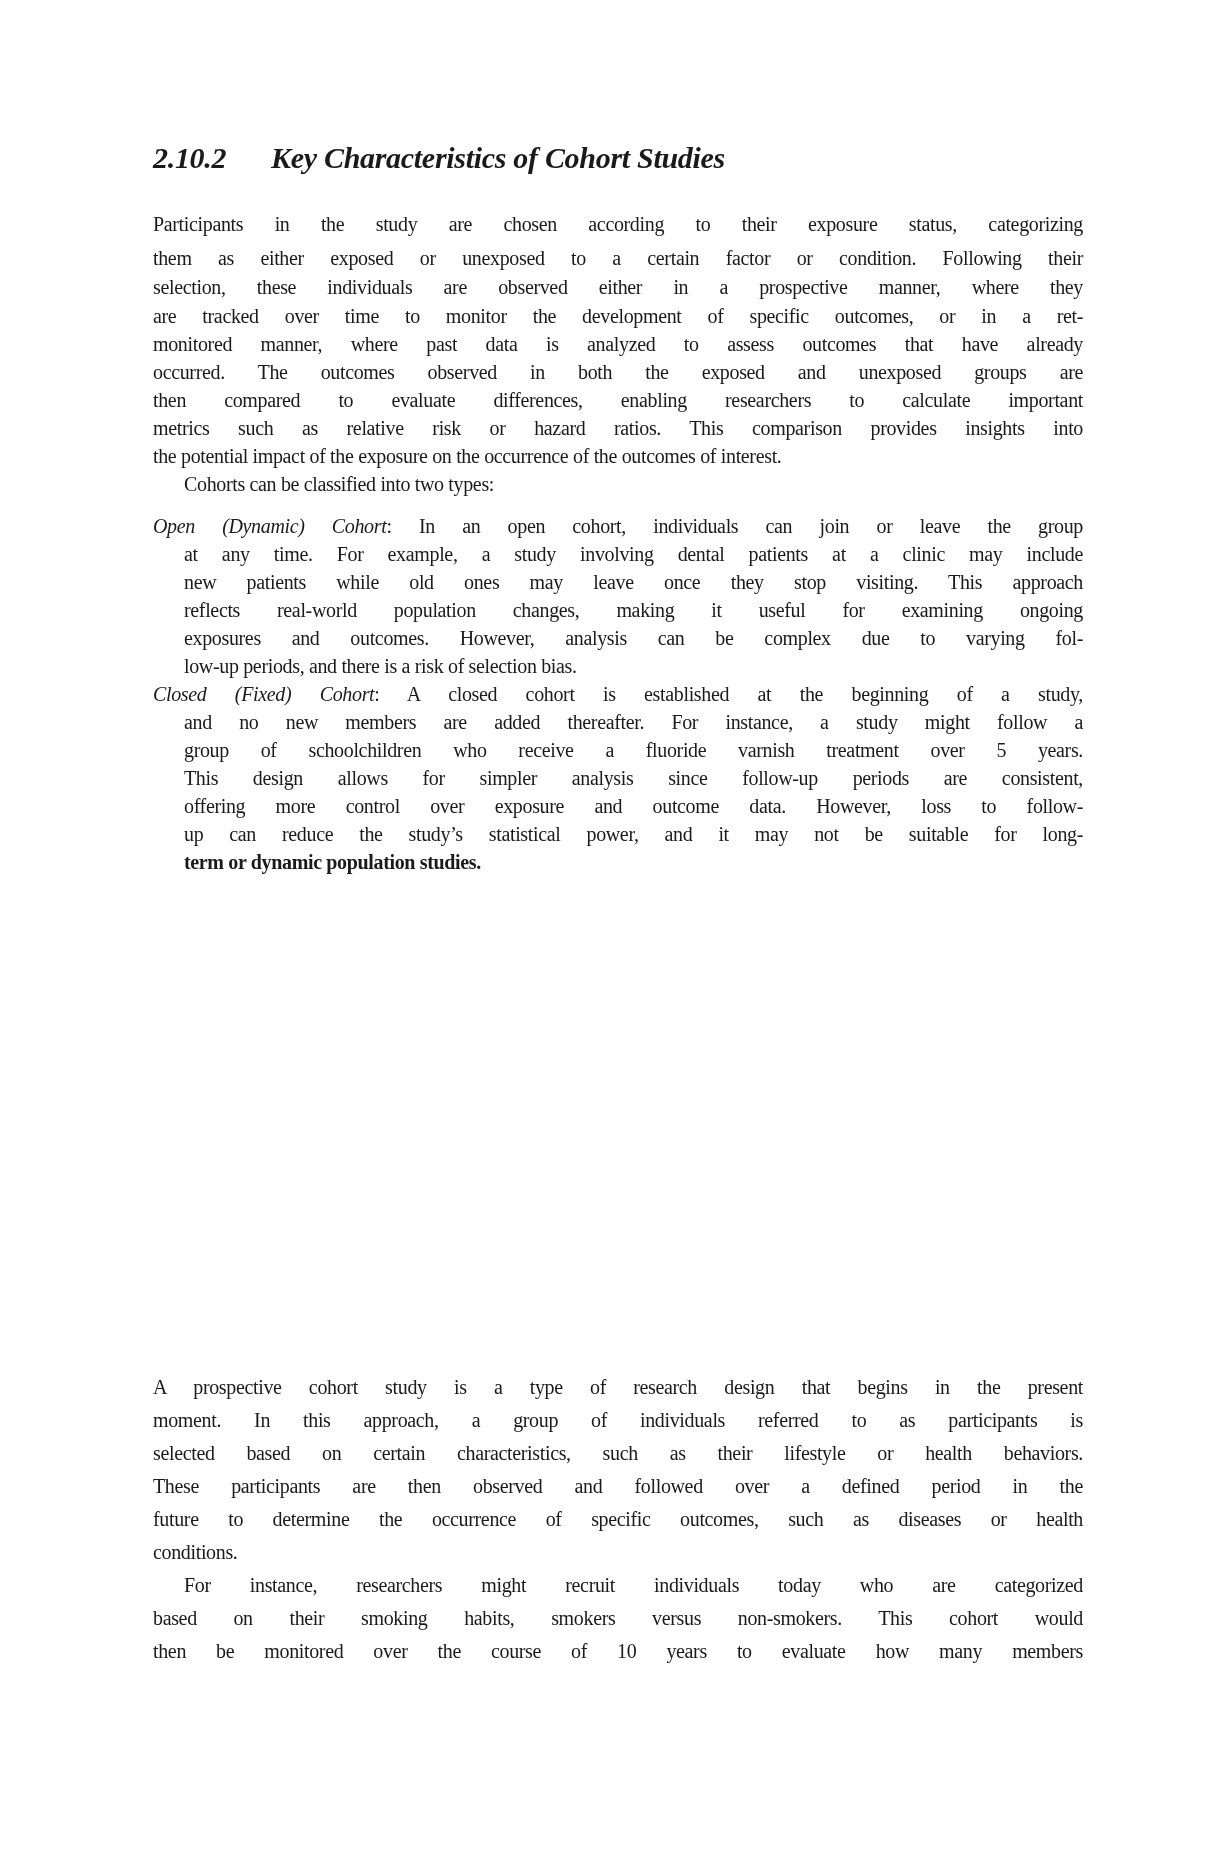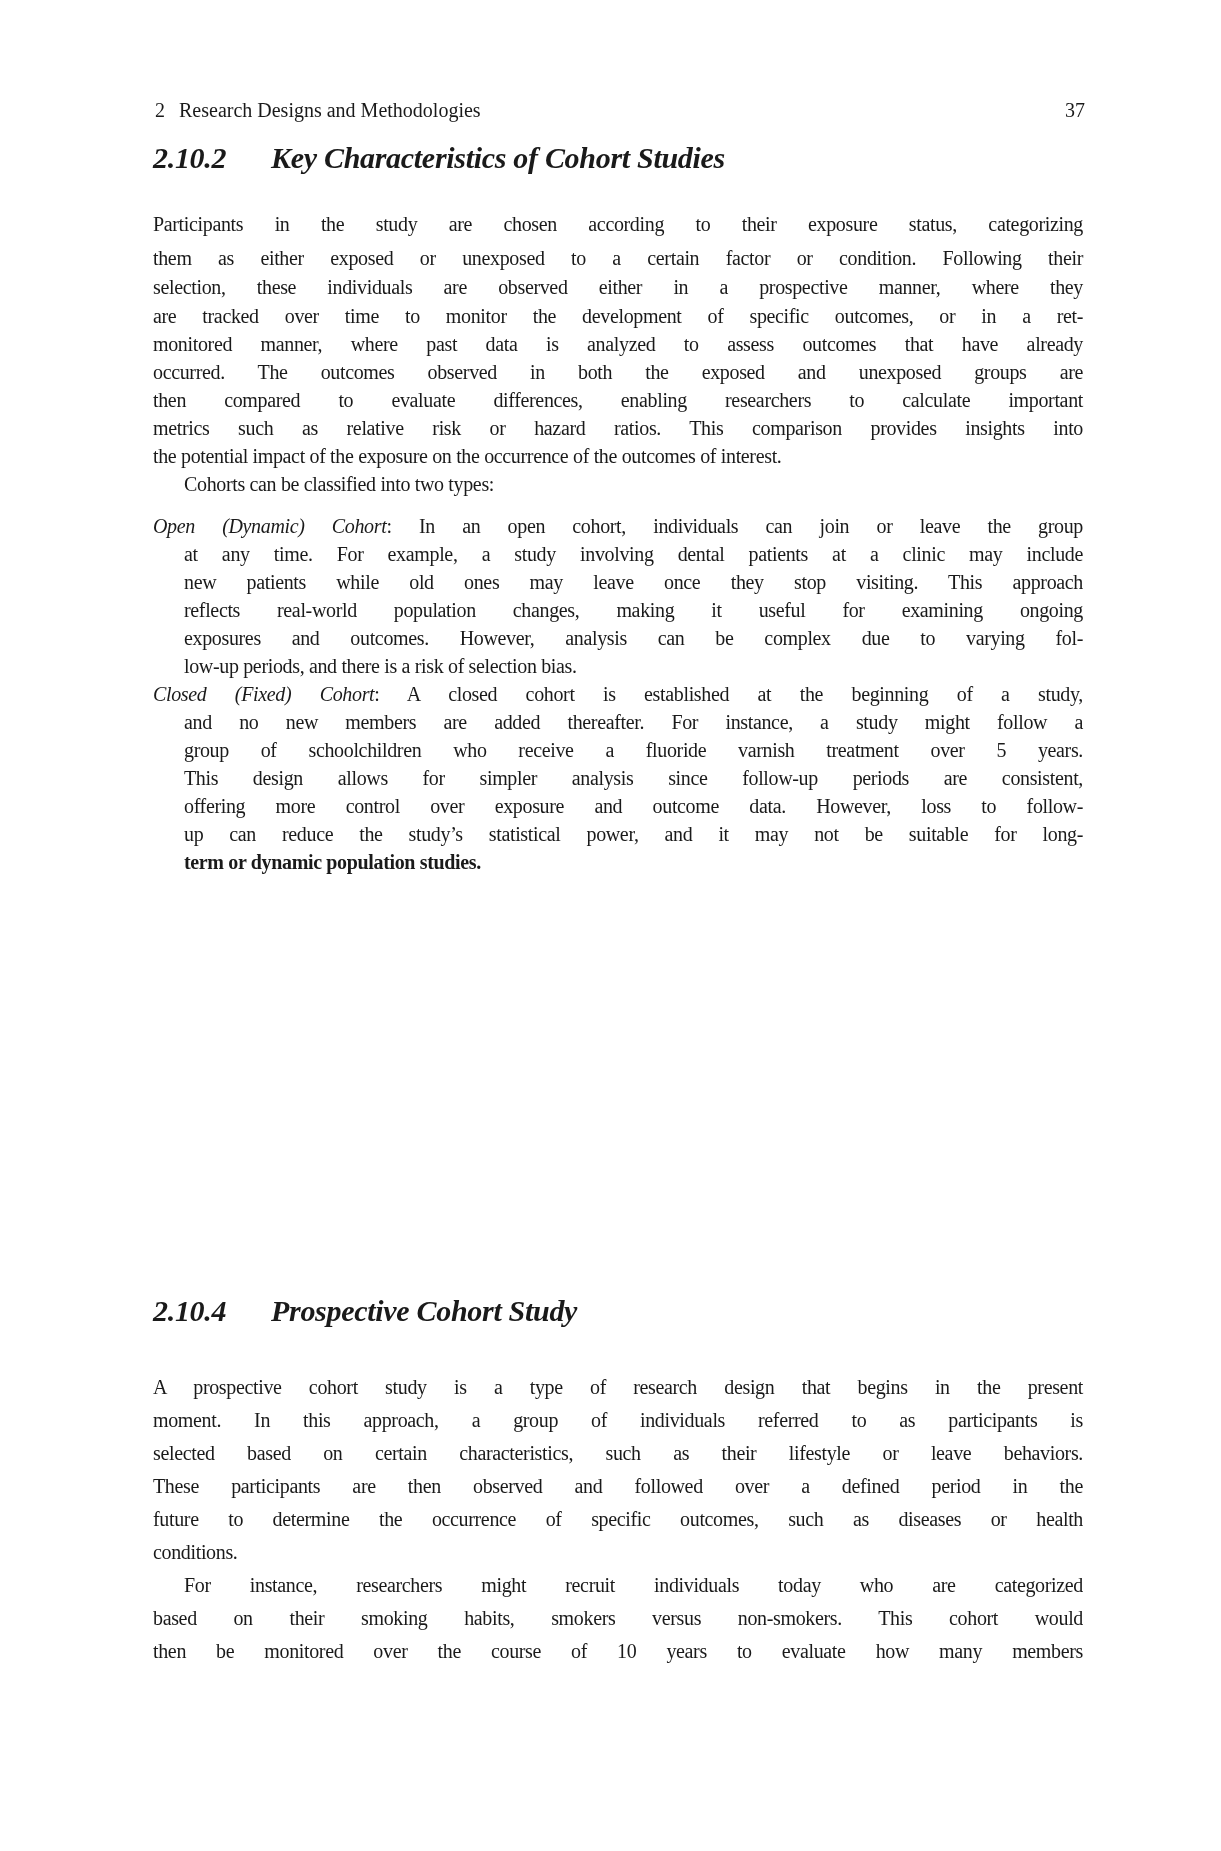--- a/index.html
+++ b/index.html
@@ -65,26 +65,20 @@
   .line.last { text-align-last: left; }
   .line.indent { left: 184px; width: 899px; }
   .line.hang { left: 184px; width: 899px; }
   .term { font-style: italic; }
 </style>
 </head>
 <body>
 
 <div class="page">
 
-  <div class="running-head">
-    <span class="left">
-      <span class="chap-num">2</span><span>Research Designs and Methodologies</span>
-    </span>
-    <span class="right">37</span>
-  </div>
 
   <div class="section-heading" style="top:138px;">
     <span class="sec-num">2.10.2</span><span>Key Characteristics of Cohort Studies</span>
   </div>
 
   <div>
     <div class="line" style="top:207px;">Participants in the study are chosen according to their exposure status, categorizing</div>
     <div class="line" style="top:241px;">them as either exposed or unexposed to a certain factor or condition. Following their</div>
     <div class="line" style="top:270px;">selection, these individuals are observed either in a prospective manner, where they</div>
     <div class="line" style="top:299px;">are tracked over time to monitor the development of specific outcomes, or in a ret-</div>
@@ -110,28 +104,25 @@
     <div class="line" style="top:677px;"><span class="term">Closed (Fixed) Cohort</span><span>: A closed cohort is established at the beginning of a study,</span></div>
     <div class="line hang" style="top:705px;">and no new members are added thereafter. For instance, a study might follow a</div>
     <div class="line hang" style="top:733px;">group of schoolchildren who receive a fluoride varnish treatment over 5 years.</div>
     <div class="line hang" style="top:761px;">This design allows for simpler analysis since follow-up periods are consistent,</div>
     <div class="line hang" style="top:789px;">offering more control over exposure and outcome data. However, loss to follow-</div>
     <div class="line hang" style="top:817px;">up can reduce the study’s statistical power, and it may not be suitable for long-</div>
     <div class="line hang last" style="top:845px;font-weight:bold;">term or dynamic population studies.</div>
   </div>
 
 
-  <div class="section-heading" style="top:1291px;">
-    <span class="sec-num">2.10.4</span><span>Prospective Cohort Study</span>
-  </div>
 
   <div>
     <div class="line" style="top:1370px;">A prospective cohort study is a type of research design that begins in the present</div>
     <div class="line" style="top:1403px;">moment. In this approach, a group of individuals referred to as participants is</div>
-    <div class="line" style="top:1436px;">selected based on certain characteristics, such as their lifestyle or leave behaviors.</div>
+    <div class="line" style="top:1436px;">selected based on certain characteristics, such as their lifestyle or health behaviors.</div>
     <div class="line" style="top:1469px;">These participants are then observed and followed over a defined period in the</div>
     <div class="line" style="top:1502px;">future to determine the occurrence of specific outcomes, such as diseases or health</div>
     <div class="line last" style="top:1535px;">conditions.</div>
   </div>
 
   <div>
     <div class="line indent" style="top:1568px;">For instance, researchers might recruit individuals today who are categorized</div>
     <div class="line" style="top:1601px;">based on their smoking habits, smokers versus non-smokers. This cohort would</div>
     <div class="line" style="top:1634px;">then be monitored over the course of 10 years to evaluate how many members</div>
   </div>

